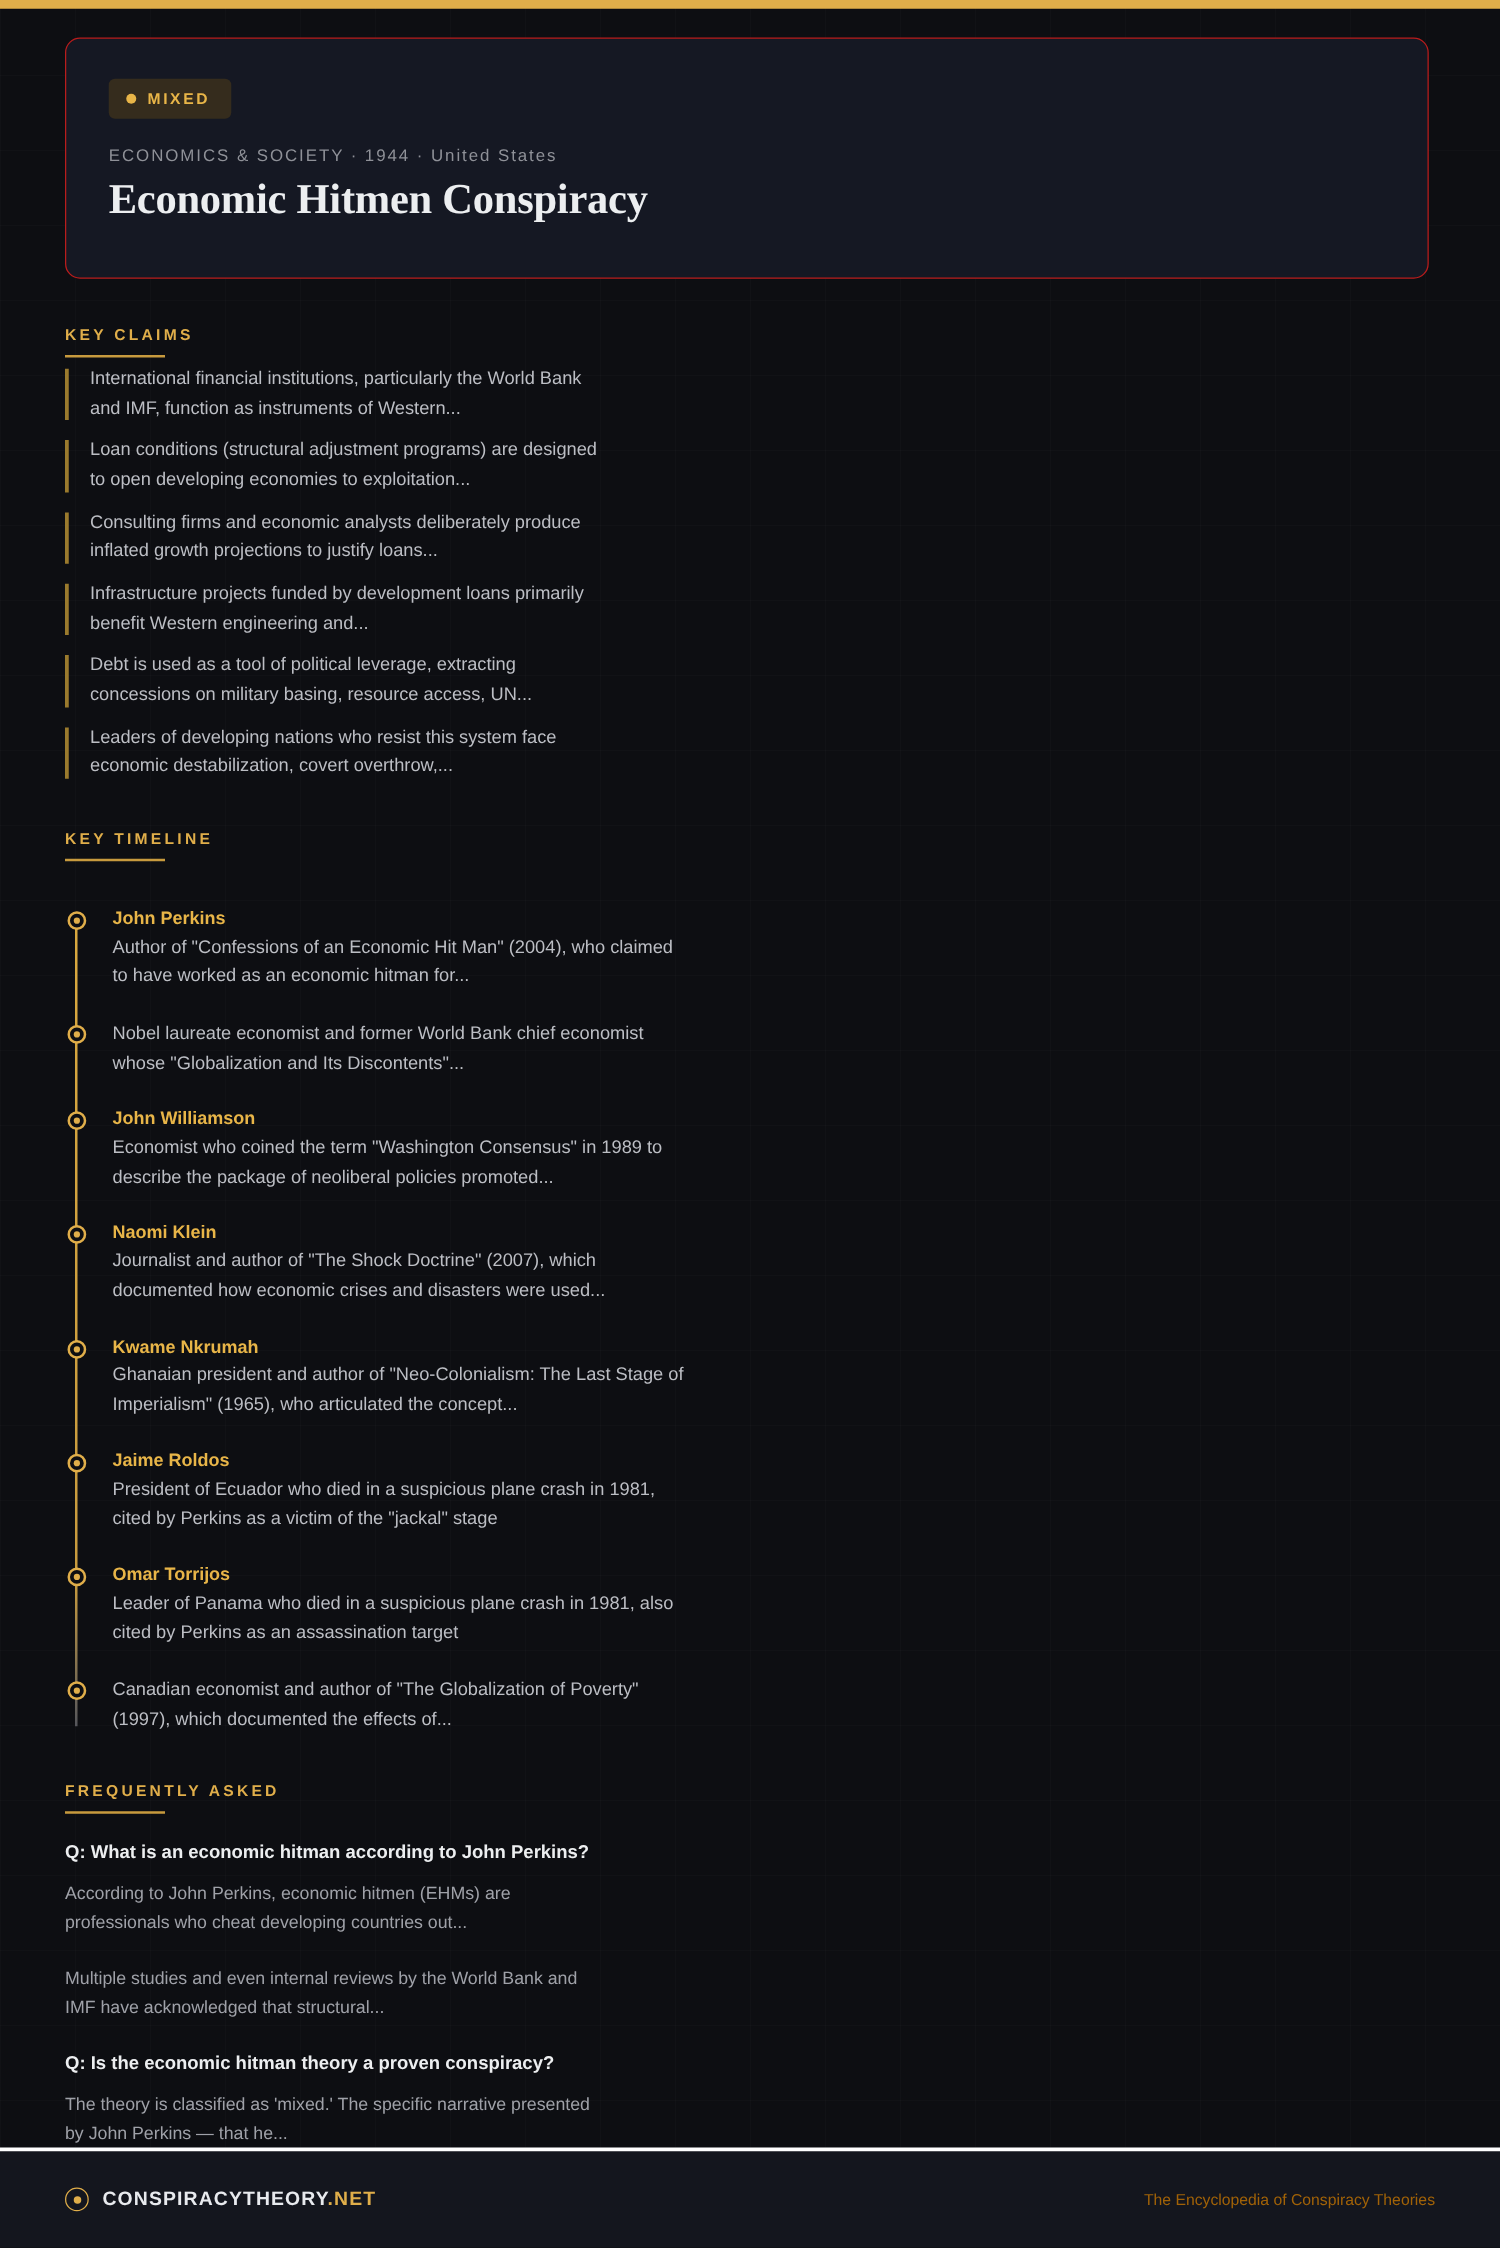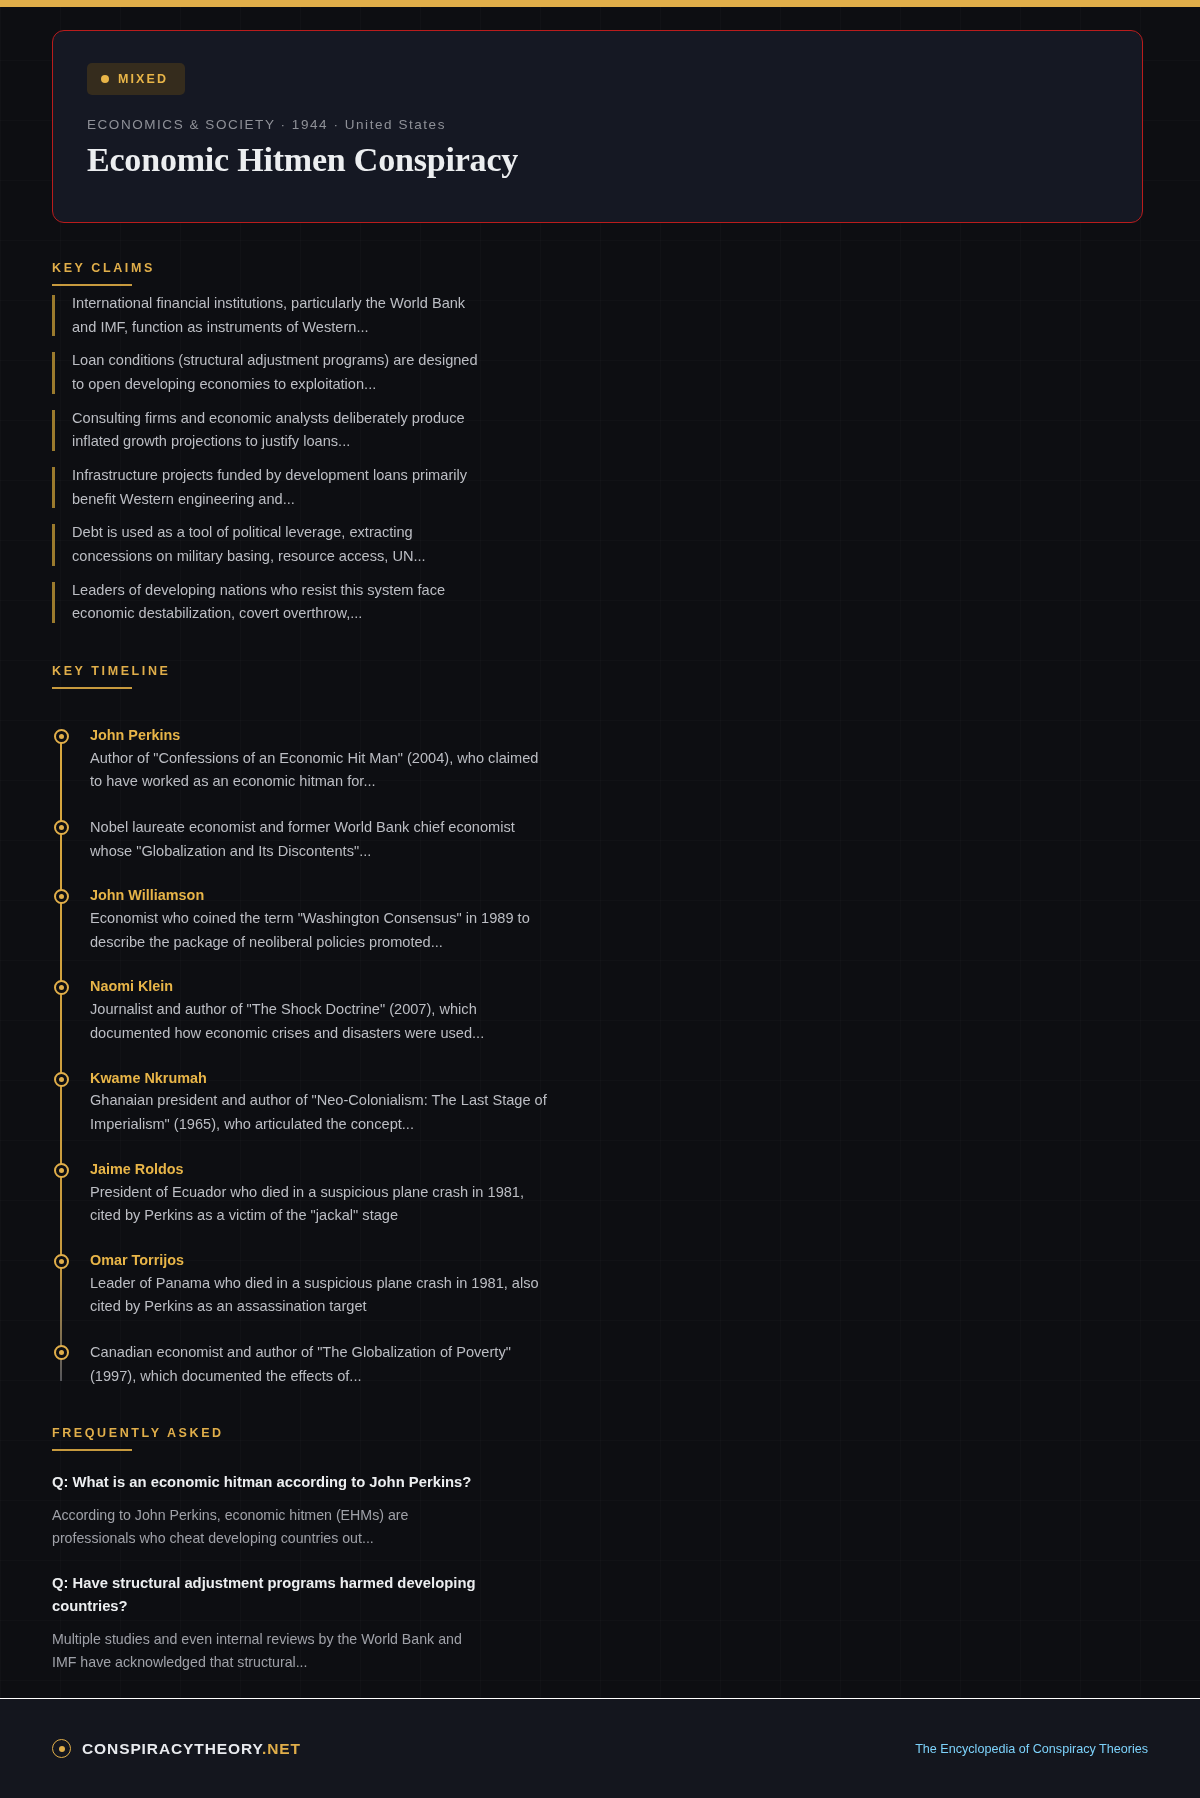--- a/index.html
+++ b/index.html
@@ -206,23 +206,23 @@
     color: #9fa1a8;
     max-width: 430px;
   }
 
   
   .footer {
     position: absolute;
     left: 0;
     bottom: 0;
     width: 1200px;
-    height: 100px;
+    height: 80px;
     background: #14161e;
-    border-top: 1px solid #ffffff;
+    border-top: 3px solid #ffffff;
     display: flex;
     align-items: center;
     justify-content: space-between;
     padding: 0 52px;
     z-index: 4;
   }
   .brand {
     display: flex;
     align-items: center;
     gap: 11px;
@@ -243,21 +243,21 @@
   }
   .brand-name {
     font-size: 15.5px;
     font-weight: bold;
     letter-spacing: 0.9px;
     color: #e8eaee;
   }
   .brand-name .tld { color: #e0ae4a; }
   .footer-tag {
     font-size: 12.6px;
-    color: #7dd3fc;
+    color: #a16207;
   }
 </style>
 </head>
 <body>
 
 <div class="grid-bg"></div>
 <div class="top-accent"></div>
 
 <div class="page">
 
@@ -360,21 +360,20 @@
 
     <div class="section">
       <div class="section-label">FREQUENTLY ASKED</div>
       <div class="section-rule"></div>
       <div class="faq">
         <div class="faq-item">
           <div class="faq-q">Q: What is an economic hitman according to John Perkins?</div>
           <div class="faq-a">According to John Perkins, economic hitmen (EHMs) are professionals who cheat developing countries out...</div>
         </div>
         <div class="faq-item">
-          <div class="faq-q">Q: Have structural adjustment programs harmed developing countries?</div>
           <div class="faq-a">Multiple studies and even internal reviews by the World Bank and IMF have acknowledged that structural...</div>
         </div>
         <div class="faq-item">
           <div class="faq-q">Q: Is the economic hitman theory a proven conspiracy?</div>
           <div class="faq-a">The theory is classified as 'mixed.' The specific narrative presented by John Perkins — that he...</div>
         </div>
       </div>
     </div>
 
   </div>

